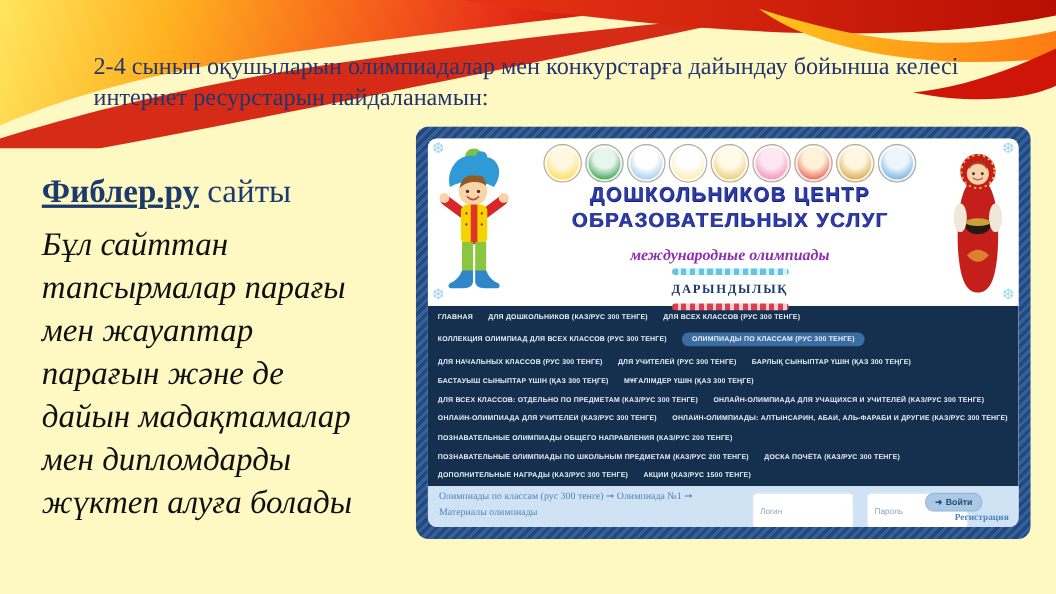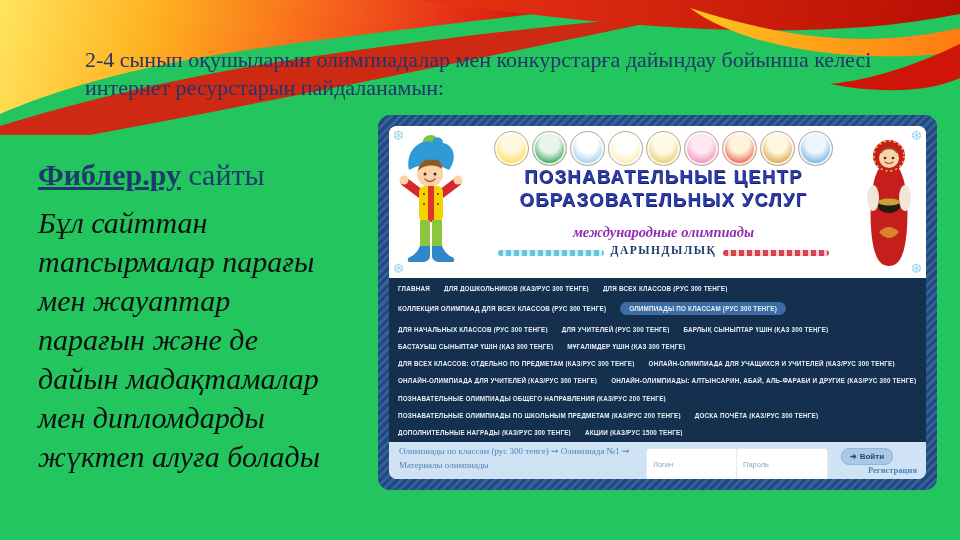--- a/index.html
+++ b/index.html
@@ -1,16 +1,16 @@
 <!DOCTYPE html>
 <html><head>
 <meta charset="utf-8">
 <style>
   html,body { margin:0; padding:0; background:#fff; }
-  .slide { position:relative; width:960px; height:540px; background:#22c55e; overflow:hidden;
+  .slide { position:relative; width:960px; height:540px; background:#fef9c3; overflow:hidden;
            font-family:"Liberation Serif", serif; }
 
   
   .top-deco { position:absolute; top:0; left:0; z-index:1; display:block; }
 
   
   .title { position:absolute; left:85px; top:46px; z-index:2; width:830px;
            font-size:22px; color:#23356f; line-height:1.27; white-space:pre-line; }
   .heading { position:absolute; left:38px; top:158px; z-index:2; font-size:30px; color:#1d3a6d; }
   .heading .link { font-weight:bold; text-decoration:underline; }
@@ -35,44 +35,44 @@
 
   .center-col { position:absolute; left:86px; right:74px; top:2px;
                 display:flex; flex-direction:column; align-items:center; }
   .logos-row { display:flex; gap:3px; margin-top:3px; }
   .logo { width:33px; height:33px; border-radius:50%; border:1px solid #b3ab9a;
           box-shadow:inset 0 0 0 2px rgba(255,255,255,.85); }
   .org { font-family:"Liberation Sans", sans-serif; font-weight:bold; font-size:18.5px;
          letter-spacing:1.3px; color:#2e3ca8; text-shadow:.7px .7px 0 #141f6e; line-height:1.2; }
   .org.second { margin-top:1px; }
   .subtitle { margin-top:13px; font-size:14.5px; font-style:italic; font-weight:bold; color:#8f2fb0; }
-  .brand-row { margin-top:3px; display:flex; align-items:flex-end; gap:7px; }
+  .brand-row { margin-top:3px; display:flex; align-items:center; gap:7px;flex-direction:column; }
   .chain { height:6px; width:106px; border-radius:3px; }
   .chain.cyan { background:repeating-linear-gradient(90deg,#62c4e0 0 5px,#d4f0f8 5px 8px); }
   .chain.red  { background:repeating-linear-gradient(90deg,#d6414e 0 5px,#f6ccd2 5px 8px); }
   .brand { font-size:11.5px; font-weight:bold; letter-spacing:1.5px; color:#1c3a6a; }
 
   
   .site-menu { flex:1; background:#14304e; padding:7px 9px 6px 9px;
                display:flex; flex-direction:column; justify-content:space-between; }
   .menu-row { display:flex; gap:14px; align-items:center; white-space:nowrap; overflow:hidden; }
   .menu-item { color:#e9eff6; font-family:"Liberation Sans", sans-serif; font-weight:bold;
                font-size:6.3px; letter-spacing:.2px; cursor:pointer; }
   .menu-item.hl { background:#3c6da2; padding:3px 9px; border-radius:9px; }
 
   
   .site-footer { height:37px; flex:none; background:#cfe3f4; position:relative;
                  border-radius:0 0 8px 8px; }
   .crumbs { position:absolute; left:10px; top:3px; font-size:9px; color:#4f83ba;
             line-height:1.55; white-space:pre-line; }
   .inp { position:absolute; top:6px; height:33px; width:92px; box-sizing:border-box;
          border:1px solid #e2eaf2; border-radius:4px; background:#fff; font-size:7.5px;
-         color:#334; padding:14px 6px; font-family:"Liberation Sans", sans-serif; outline:none; }
+         color:#334; padding:14px 6px; font-family:"Liberation Sans", sans-serif; outline:none;margin-left:38px; }
   .inp::placeholder { color:#8aa7c4; }
-  .inp.login { left:257px; } .inp.password { left:347px; }
+  .inp.login { left:257px; } .inp.password { left:361px; }
   .login-btn { position:absolute; left:452px; top:6px; height:17px; padding:0 8px;
                border-radius:8px; background:#a9c9e6; border:1px solid #90b6da; color:#27496e;
                font-size:8px; font-weight:bold; display:flex; align-items:center; gap:3px;
                font-family:"Liberation Sans", sans-serif; cursor:pointer; box-sizing:border-box; }
   .register { position:absolute; right:9px; top:23px; font-size:8.5px; color:#4f83ba; cursor:pointer;font-weight:bold; }
 </style>
 </head>
 <body>
 
 <div class="slide">
@@ -170,21 +170,21 @@
               <span class="logo" style="background: radial-gradient(circle at 50% 35%, rgb(255, 248, 224) 0px, rgb(255, 248, 224) 35%, rgb(255, 217, 77) 78%);"></span>
               <span class="logo" style="background: radial-gradient(circle at 50% 35%, rgb(232, 245, 236) 0px, rgb(232, 245, 236) 35%, rgb(46, 158, 79) 78%);"></span>
               <span class="logo" style="background: radial-gradient(circle at 50% 35%, rgb(255, 255, 255) 0px, rgb(255, 255, 255) 35%, rgb(156, 200, 232) 78%);"></span>
               <span class="logo" style="background: radial-gradient(circle at 50% 35%, rgb(255, 255, 255) 0px, rgb(255, 255, 255) 35%, rgb(255, 233, 168) 78%);"></span>
               <span class="logo" style="background: radial-gradient(circle at 50% 35%, rgb(255, 251, 232) 0px, rgb(255, 251, 232) 35%, rgb(232, 200, 106) 78%);"></span>
               <span class="logo" style="background: radial-gradient(circle at 50% 35%, rgb(253, 232, 242) 0px, rgb(253, 232, 242) 35%, rgb(240, 138, 184) 78%);"></span>
               <span class="logo" style="background: radial-gradient(circle at 50% 35%, rgb(255, 242, 216) 0px, rgb(255, 242, 216) 35%, rgb(232, 90, 79) 78%);"></span>
               <span class="logo" style="background: radial-gradient(circle at 50% 35%, rgb(253, 246, 224) 0px, rgb(253, 246, 224) 35%, rgb(216, 164, 60) 78%);"></span>
               <span class="logo" style="background: radial-gradient(circle at 50% 35%, rgb(238, 246, 253) 0px, rgb(238, 246, 253) 35%, rgb(106, 174, 222) 78%);"></span>
             </div>
-          <div class="org">ПОЗНАВАТЕЛЬНЫЕ ЦЕНТР</div>
+          <div class="org">ДОШКОЛЬНИКОВ ЦЕНТР</div>
           <div class="org second">ОБРАЗОВАТЕЛЬНЫХ УСЛУГ</div>
           <div class="subtitle">международные олимпиады</div>
           <div class="brand-row">
             <span class="chain cyan"></span>
             <span class="brand">ДАРЫНДЫЛЫҚ</span>
             <span class="chain red"></span>
           </div>
         </div>
       </div>
 

